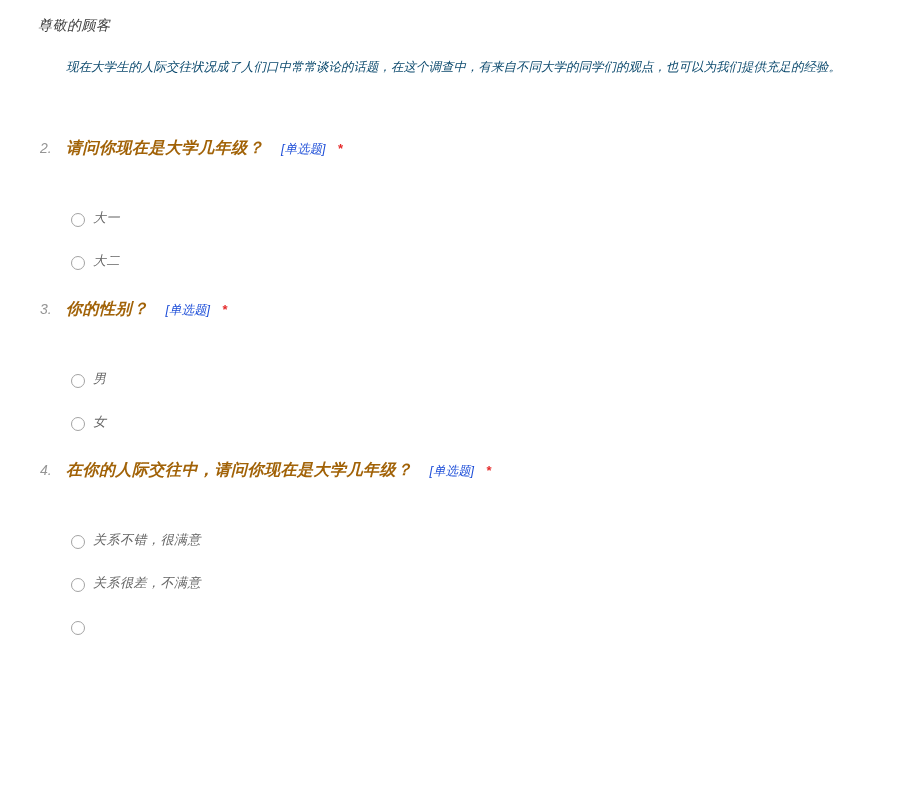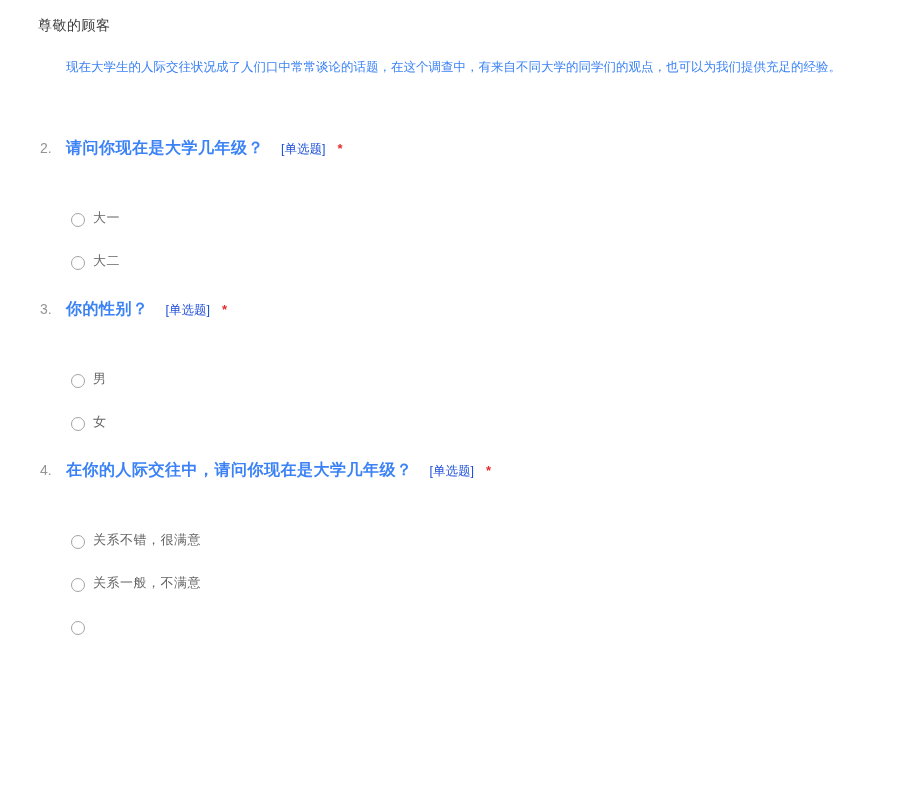--- a/index.html
+++ b/index.html
@@ -1,56 +1,56 @@
 <!DOCTYPE html>
 <html><head>
 <meta charset="utf-8">
 <style>
-  * { box-sizing: border-box; margin: 0; padding: 0; }
+  * { box-sizing: border-box; margin: 0; padding: 0; font-style: italic; }
   html, body {
     width: 900px; height: 800px;
     overflow: hidden;
     background: #ffffff;
     font-family: "Liberation Sans", "DejaVu Sans", sans-serif;
   }
   .page { padding-top: 17px; }
 
   .greeting {
     margin-left: 38px;
     font-size: 14px;
     line-height: 16px;
     color: #3d3d3d;
     letter-spacing: 0.5px;
   }
   .intro {
     margin: 27px 50px 0 66px;
     font-size: 12.5px;
     line-height: 14px;
-    color: #3b82f6;
+    color: #0c4a6e;
   }
 
   #questions { margin-top: 66px; }
   .question { margin-left: 40px; }
   .question + .question { margin-top: 31px; }
 
   .q-title {
     display: flex;
     align-items: baseline;
     line-height: 16px;
   }
   .q-num {
     width: 26px;
     flex: 0 0 26px;
     font-size: 14px;
     color: #949494;
   }
   .q-text {
     font-size: 16px;
     font-weight: bold;
-    color: #3b82f6;
+    color: #a16207;
     letter-spacing: 0.5px;
   }
   .q-tag {
     margin-left: 17px;
     font-size: 12.5px;
     color: #1d4ed8;
   }
   .q-req {
     margin-left: 12px;
     font-size: 13px;
@@ -138,21 +138,21 @@
     </div>
     <div class="options">
   <label class="option">
     <span class="radio"></span>
     <span class="option-label">关系不错，很满意</span>
   </label>
 
 
   <label class="option">
     <span class="radio"></span>
-    <span class="option-label">关系一般，不满意</span>
+    <span class="option-label">关系很差，不满意</span>
   </label>
 
   <label class="option">
     <span class="radio"></span>
     <span class="option-label"></span>
   </label>
 </div>
   </div>
 </div>
 </div>

